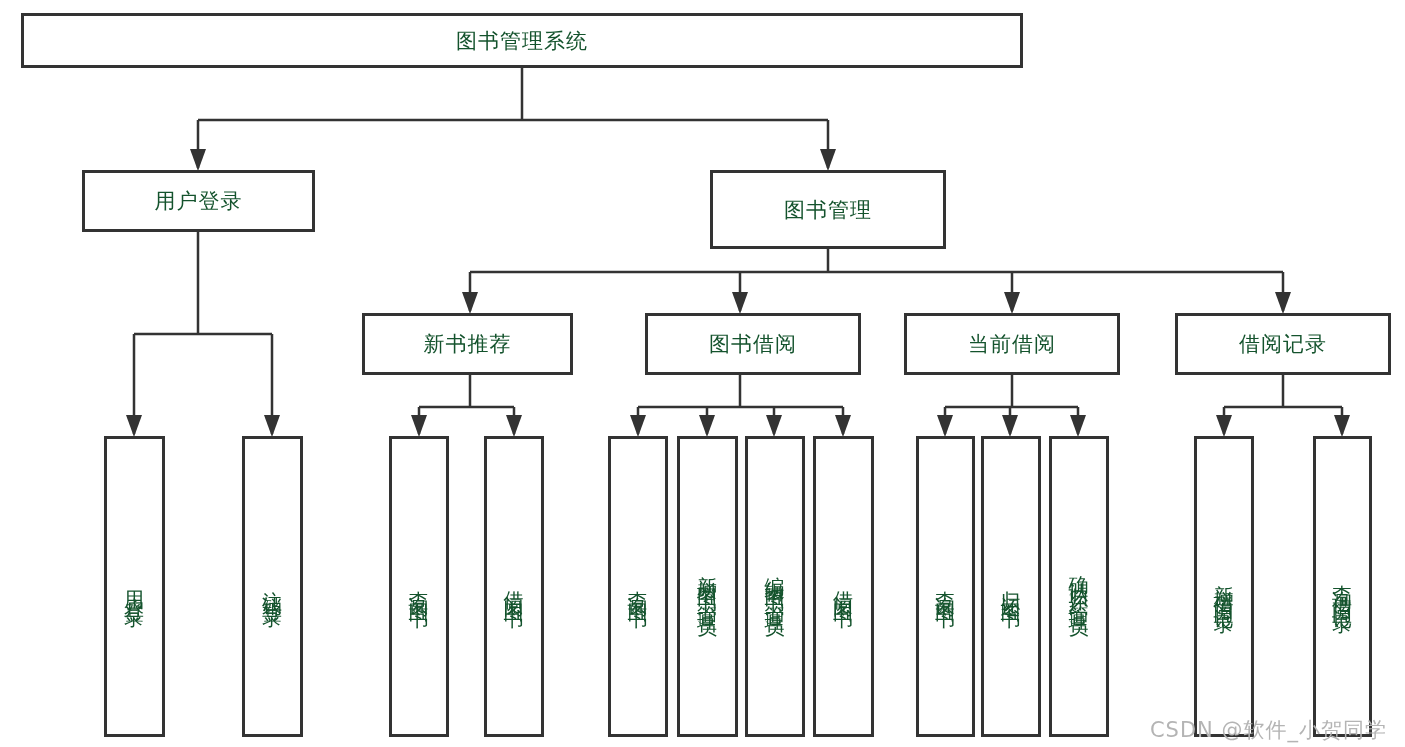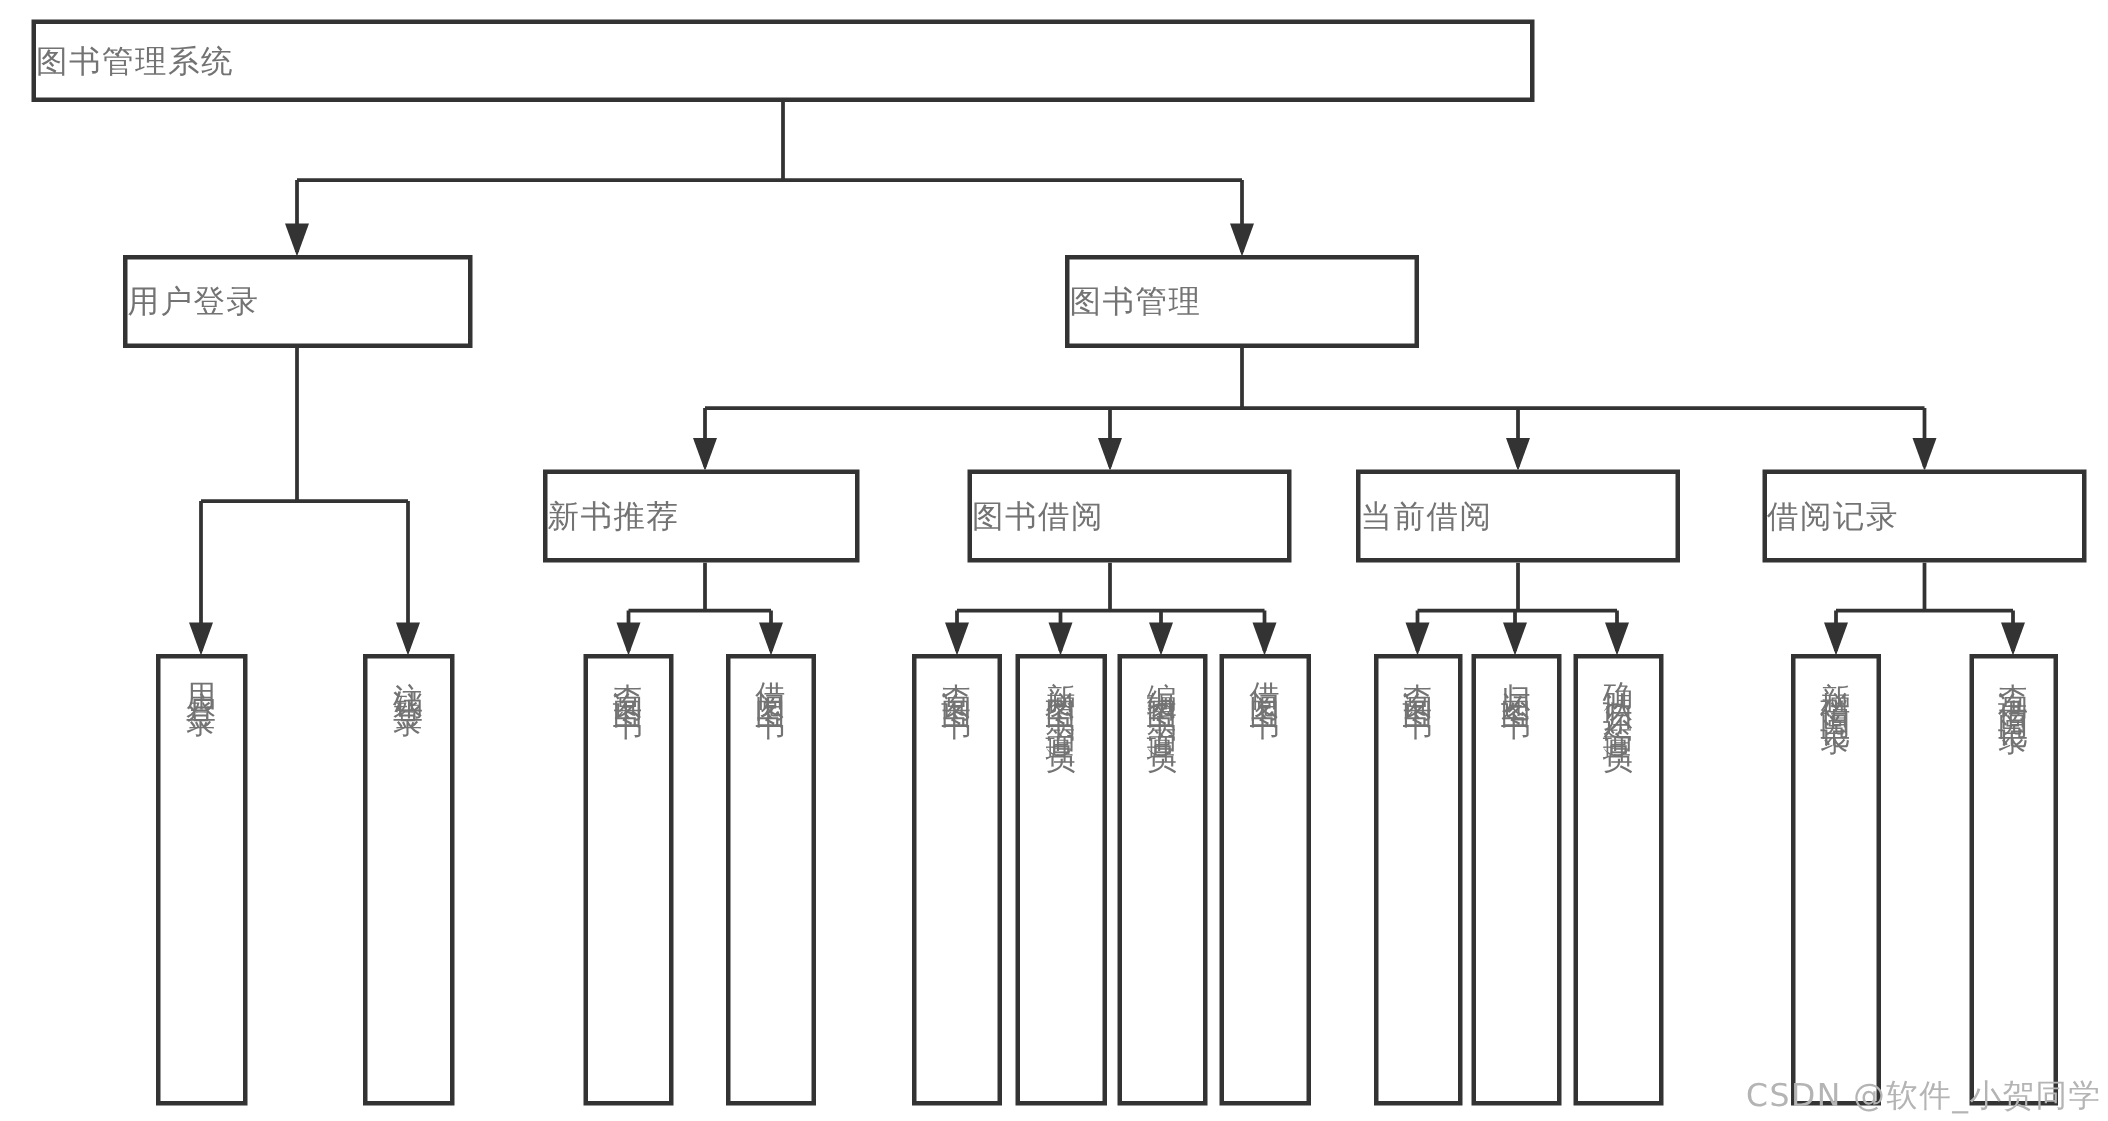--- a/index.html
+++ b/index.html
@@ -3,31 +3,31 @@
 <meta charset="utf-8">
 <style>
   html,body { margin:0; padding:0; background:#ffffff; }
   .stage {
     position:relative; width:1405px; height:747px; background:#ffffff;
     font-family:"DejaVu Sans","Liberation Sans",sans-serif; overflow:hidden;
   }
   .connectors { position:absolute; left:0; top:0; width:1405px; height:747px; }
   .node {
     position:absolute; box-sizing:border-box; background:#ffffff;
-    border:3px solid #333333; color:#737373;
-    display:flex; align-items:center; 
+    border:3px solid #333333; color:#14532d;
+    display:flex; align-items:center; justify-content:center;
     z-index:2;
   }
   .node-h { font-size:21px; letter-spacing:1px; white-space:nowrap; }
   .node-v {
     writing-mode:vertical-rl; font-size:20px; letter-spacing:6px;
     line-height:1; text-align:center;
   }
   .watermark {
-    position:absolute; right:4px; bottom:3px; z-index:3;
+    position:absolute; right:18px; bottom:3px; z-index:3;
     font-size:21px; color:#b4b4b4; letter-spacing:1px; white-space:nowrap;
   }
 </style>
 </head>
 <body>
 
 <div class="stage">
 
   <svg class="connectors" width="1405" height="747" viewBox="0 0 1405 747">
     <g stroke="#333333" stroke-width="2.5" fill="none">
@@ -69,21 +69,21 @@
     </g>
   </svg>
 
   <div class="node node-h" style="left:21px; top:13px; width:1002px; height:55px;">
     <span>图书管理系统</span>
   </div>
 
   <div class="node node-h" style="left:82px; top:170px; width:233px; height:62px;">
     <span>用户登录</span>
   </div>
-  <div class="node node-h" style="left:710px; top:170px; width:236px; height:62px;">
+  <div class="node node-h" style="left:710px; top:170px; width:236px; height:79px;">
     <span>图书管理</span>
   </div>
 
   <div class="node node-h" style="left:362px; top:313px; width:211px; height:62px;">
     <span>新书推荐</span>
   </div>
   <div class="node node-h" style="left:632px; top:313px; width:216px; height:62px;margin-left:13px;">
     <span>图书借阅</span>
   </div>
   <div class="node node-h" style="left:904px; top:313px; width:216px; height:62px;">

